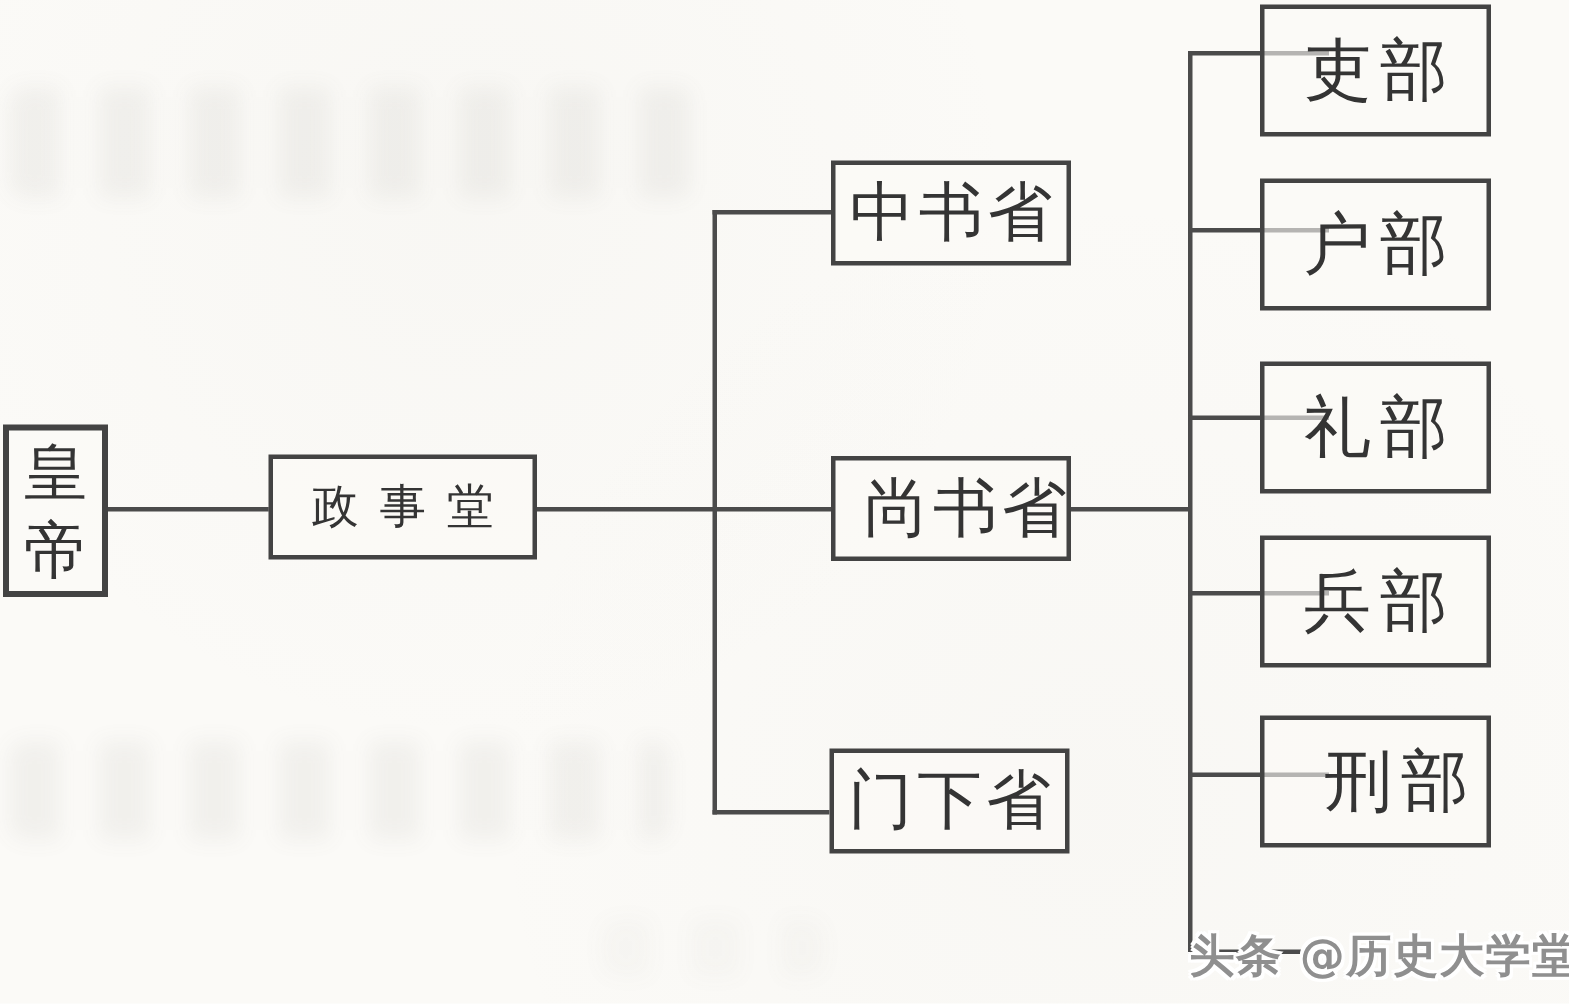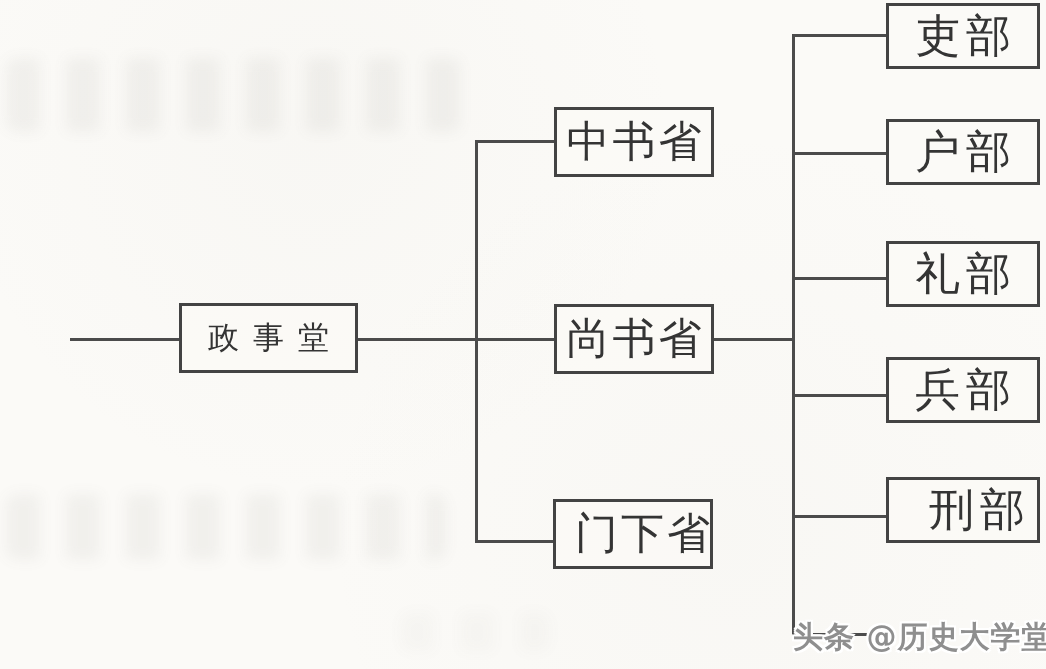--- a/index.html
+++ b/index.html
@@ -63,24 +63,24 @@
     word-break: break-all;
     line-height: 1.22;
     text-align: center;
   }
   .node-council   { left: 179px; top: 303px; width: 179px; height: 70px; }
   .node-council .lbl { font-size: 31px; letter-spacing: 14px; margin-right: -14px; }
 
   .node-dept { left: 554px; width: 160px; height: 70px; }
   .node-dept .lbl { font-size: 43px; letter-spacing: 3px; margin-right: -3px; }
   .node-dept-0 { top: 107px; }
-  .node-dept-1 { top: 304px; }
-  .node-dept-2 { top: 499px; left: 553px; justify-content: flex-end; }
+  .node-dept-1 { top: 304px; justify-content: flex-end; }
+  .node-dept-2 { top: 499px; left: 553px; }
 
-  .node-ministry { left: 886px; width: 154px; height: 66px; }
+  .node-ministry { left: 840px; width: 154px; height: 88px; }
   .node-ministry .lbl { font-size: 45px; letter-spacing: 6px; margin-right: -6px; }
   .node-min-0 { top: 3px; }
   .node-min-1 { top: 119px; }
   .node-min-2 { top: 241px; }
   .node-min-3 { top: 357px; align-items: center; }
   .node-min-4 { top: 477px; padding-left: 28px; }
   .node-min-5 { top: 594px; }
 
   
   .watermark {
@@ -118,20 +118,23 @@
 
   <div class="line h" style="left:714px; top:338px; width:79px;"></div>
   <div class="line v" style="left:792px; top:34px;  height:602px;"></div>
   <div class="line h" style="left:792px; top:34px;  width:94px;"></div>
   <div class="line h" style="left:792px; top:152px; width:94px;"></div>
   <div class="line h" style="left:792px; top:277px; width:94px;"></div>
   <div class="line h" style="left:792px; top:394px; width:94px;"></div>
   <div class="line h" style="left:792px; top:515px; width:94px;"></div>
   <div class="line h" style="left:792px; top:633px; width:94px;"></div>
 
+  <div class="node node-emperor">
+    <span class="lbl">皇帝</span>
+  </div>
 
   <div class="node node-council">
     <span class="lbl">政事堂</span>
   </div>
 
   <div class="node node-dept node-dept-0">
     <span class="lbl">中书省</span>
   </div>
   <div class="node node-dept node-dept-1">
     <span class="lbl">尚书省</span>

